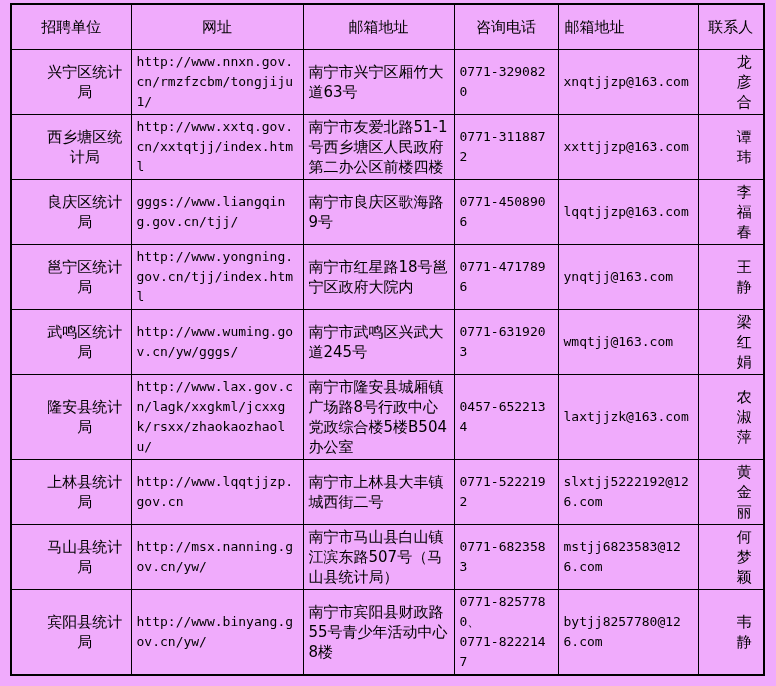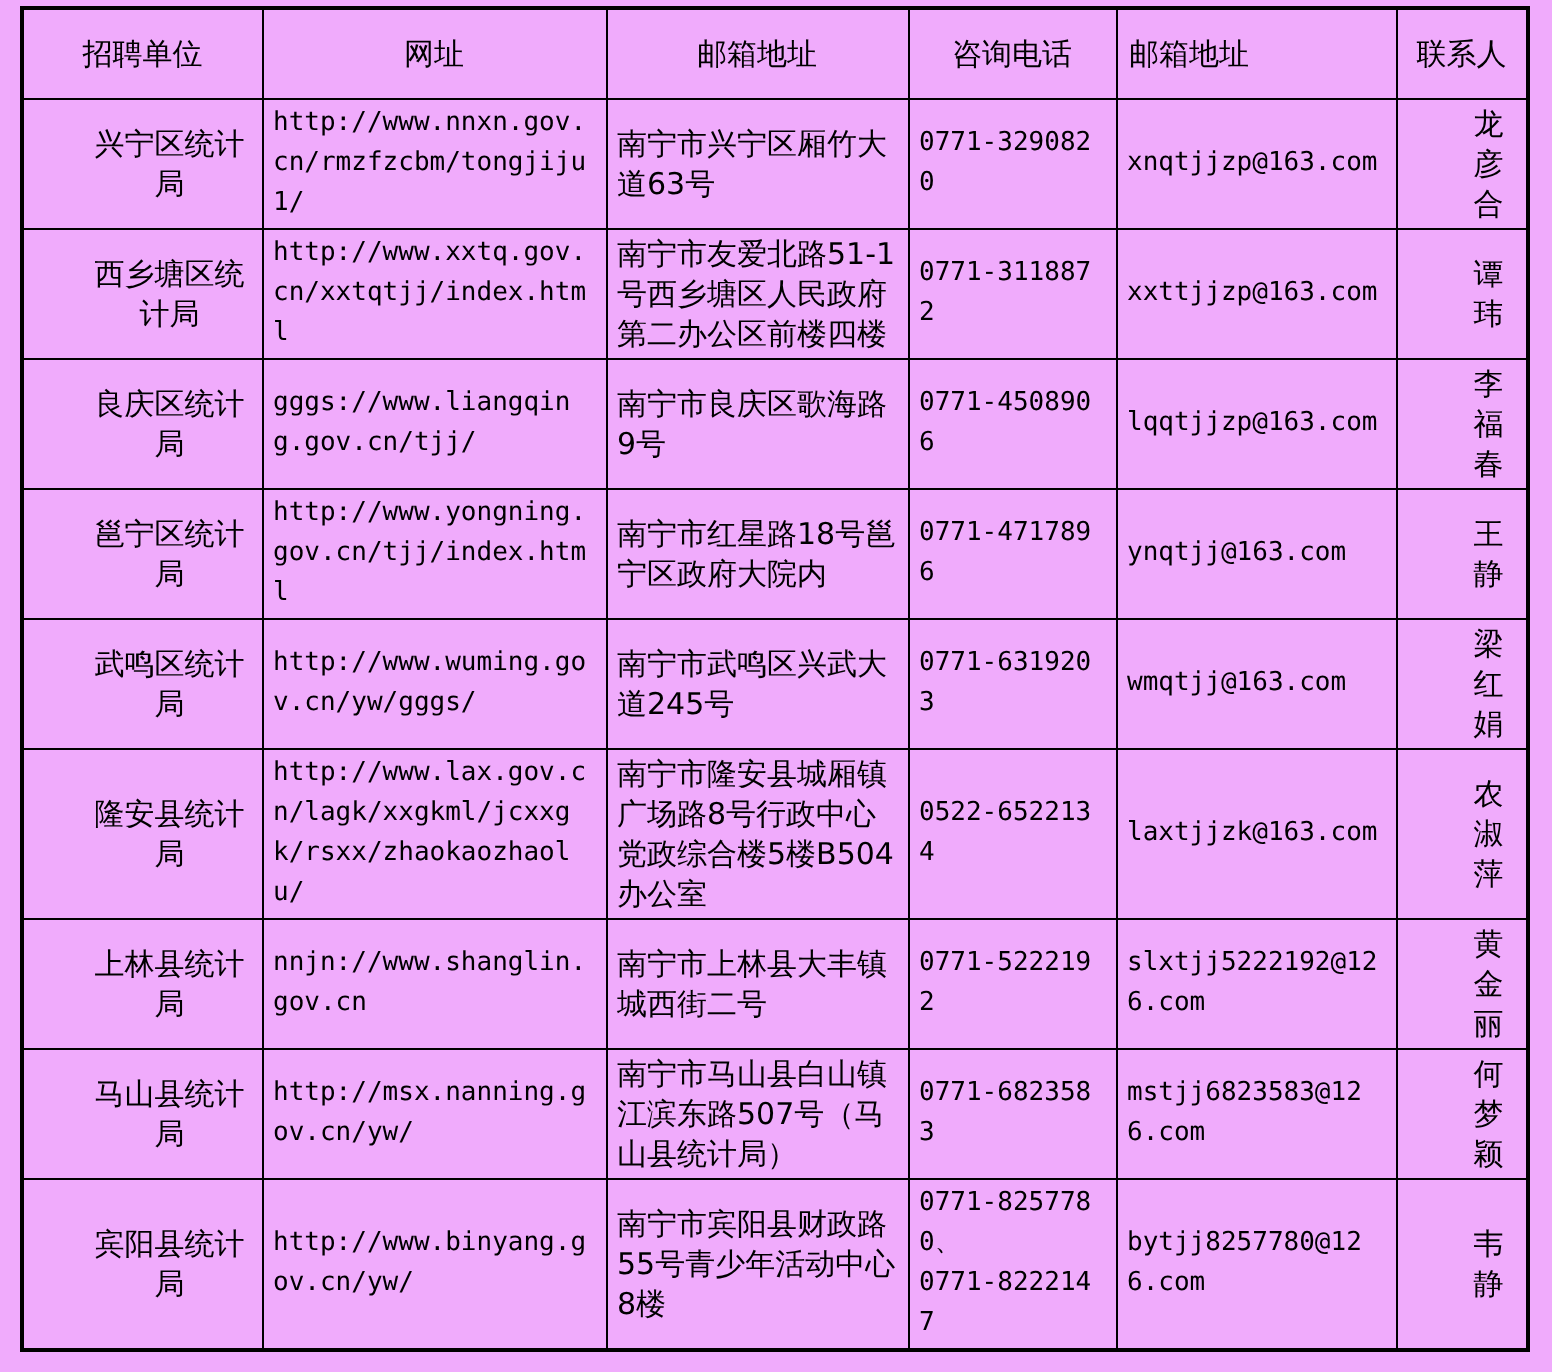--- a/index.html
+++ b/index.html
@@ -108,27 +108,27 @@
           <td class="l mono ba">http://www.wuming.gov.cn/yw/gggs/</td>
           <td class="l ba">南宁市武鸣区兴武大道245号</td>
           <td class="l mono ba pre">0771-6319203</td>
           <td class="l mono ba">wmqtjj@163.com</td>
           <td class="c">梁红娟</td>
         </tr>
         <tr>
           <td class="c">隆安县统计局</td>
           <td class="l mono ba">http://www.lax.gov.cn/lagk/xxgkml/jcxxgk/rsxx/zhaokaozhaolu/</td>
           <td class="l ba">南宁市隆安县城厢镇广场路8号行政中心党政综合楼5楼B504办公室</td>
-          <td class="l mono ba pre">0522-6522134</td>
+          <td class="l mono ba pre">0457-6522134</td>
           <td class="l mono ba">laxtjjzk@163.com</td>
           <td class="c">农淑萍</td>
         </tr>
         <tr>
           <td class="c">上林县统计局</td>
-          <td class="l mono ba">nnjn://www.shanglin.gov.cn</td>
+          <td class="l mono ba">http://www.lqqtjjzp.gov.cn</td>
           <td class="l ba">南宁市上林县大丰镇城西街二号</td>
           <td class="l mono ba pre">0771-5222192</td>
           <td class="l mono ba">slxtjj5222192@126.com</td>
           <td class="c">黄金丽</td>
         </tr>
         <tr>
           <td class="c">马山县统计局</td>
           <td class="l mono ba">http://msx.nanning.gov.cn/yw/</td>
           <td class="l ba">南宁市马山县白山镇江滨东路507号（马山县统计局）</td>
           <td class="l mono ba pre">0771-6823583</td>

